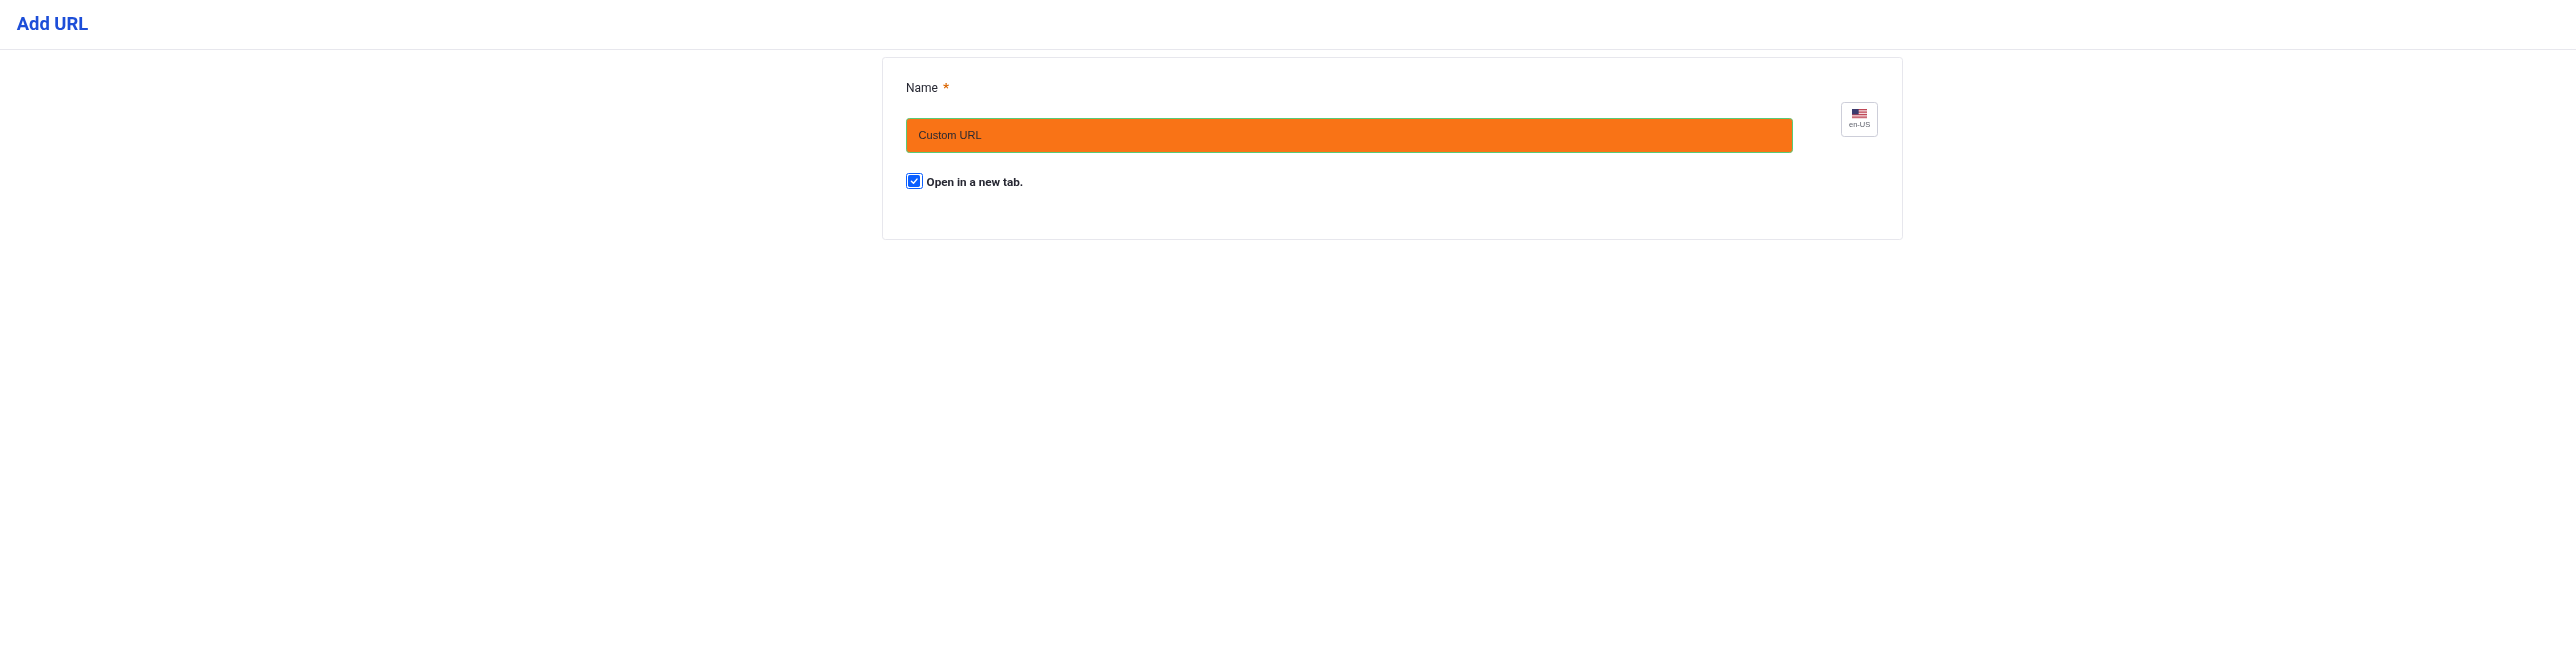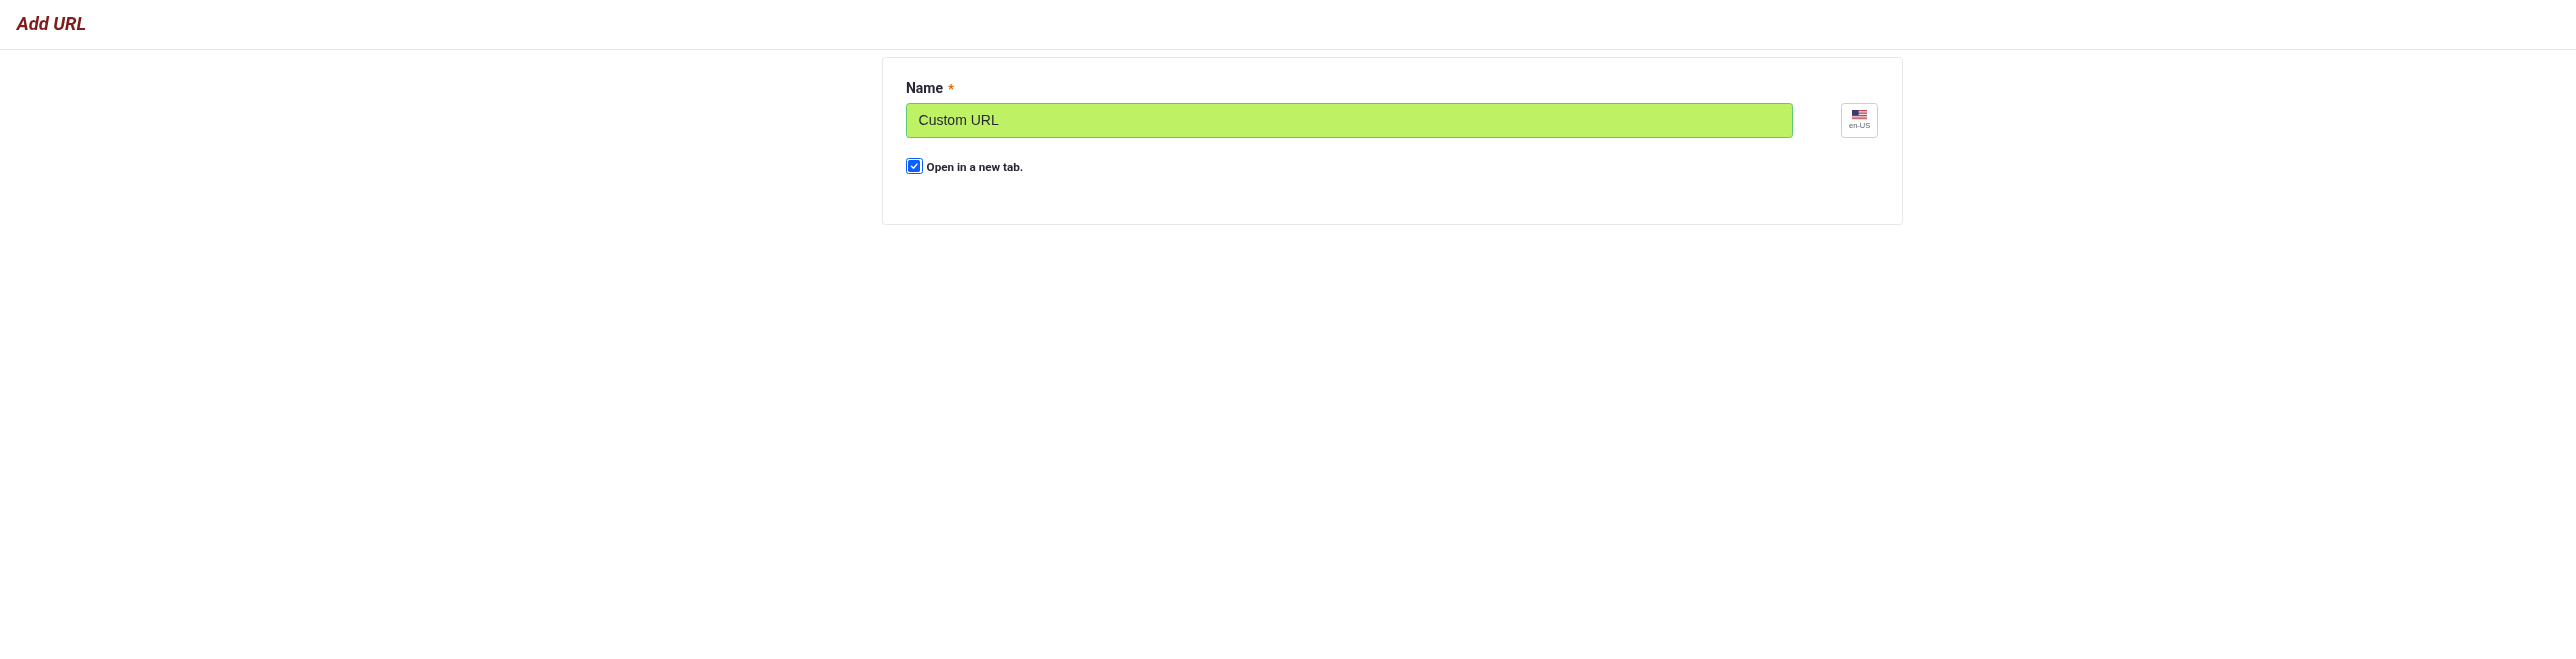--- a/index.html
+++ b/index.html
@@ -8,22 +8,21 @@
       background: #fff;
       color: #272833;
     }
     .header {
       padding: 13.4px 16.7px 15px 16.7px;
       border-bottom: 0.8px solid #e7e7ed;
     }
     .page-title {
       font-size: 18.4px;
       font-weight: 700;
-      color: #7f1d1d;
-      font-style: italic;
+      color: #1d4ed8;
     }
     .content-wrap {
       display: flex;
       justify-content: center;
       padding: 6.7px 6.7px 16.7px 6.7px;
     }
     .card {
       width: 1021px;
       max-width: calc(100% - 435px);
       border: 0.8px solid #e7e7ed;
@@ -31,44 +30,45 @@
       padding: 22px 23.4px 50px 23.4px;
       background: #fff;
       margin-left: 208px;
     }
     @media (max-width: 1423px) {
       .card { max-width: 80%; margin-left: 0; }
     }
     .form-group { margin-bottom: 20px; }
     .label-row { margin-bottom: 6.7px; }
     .field-label {
-      font-size: 14px;
-      font-weight: 700;
+      font-size: 12px;
+      font-weight: 400;
       color: #272833;
     }
     .required {
       color: #da6500;
       font-weight: 700;
       margin-left: 1.7px;
     }
     .input-row {
       display: flex;
       align-items: stretch;
       gap: 8.4px;
     }
     .text-input {
       flex: 1 1 auto;
       height: 35px;
       padding: 6.7px 11.7px;
-      font-size: 14px;
+      font-size: 11px;
       color: #272833;
-      background: #bef264;
+      background: #f97316;
       border: 0.8px solid #5aca75;
       border-radius: 3.3px;
       outline: none;
+      margin-top: 16px;
     }
     .locale-button {
       width: 37px;
       height: 35px;
       border: 0.8px solid #cdced9;
       border-radius: 3.3px;
       background: #fff;
       display: flex;
       flex-direction: column;
       align-items: center;

